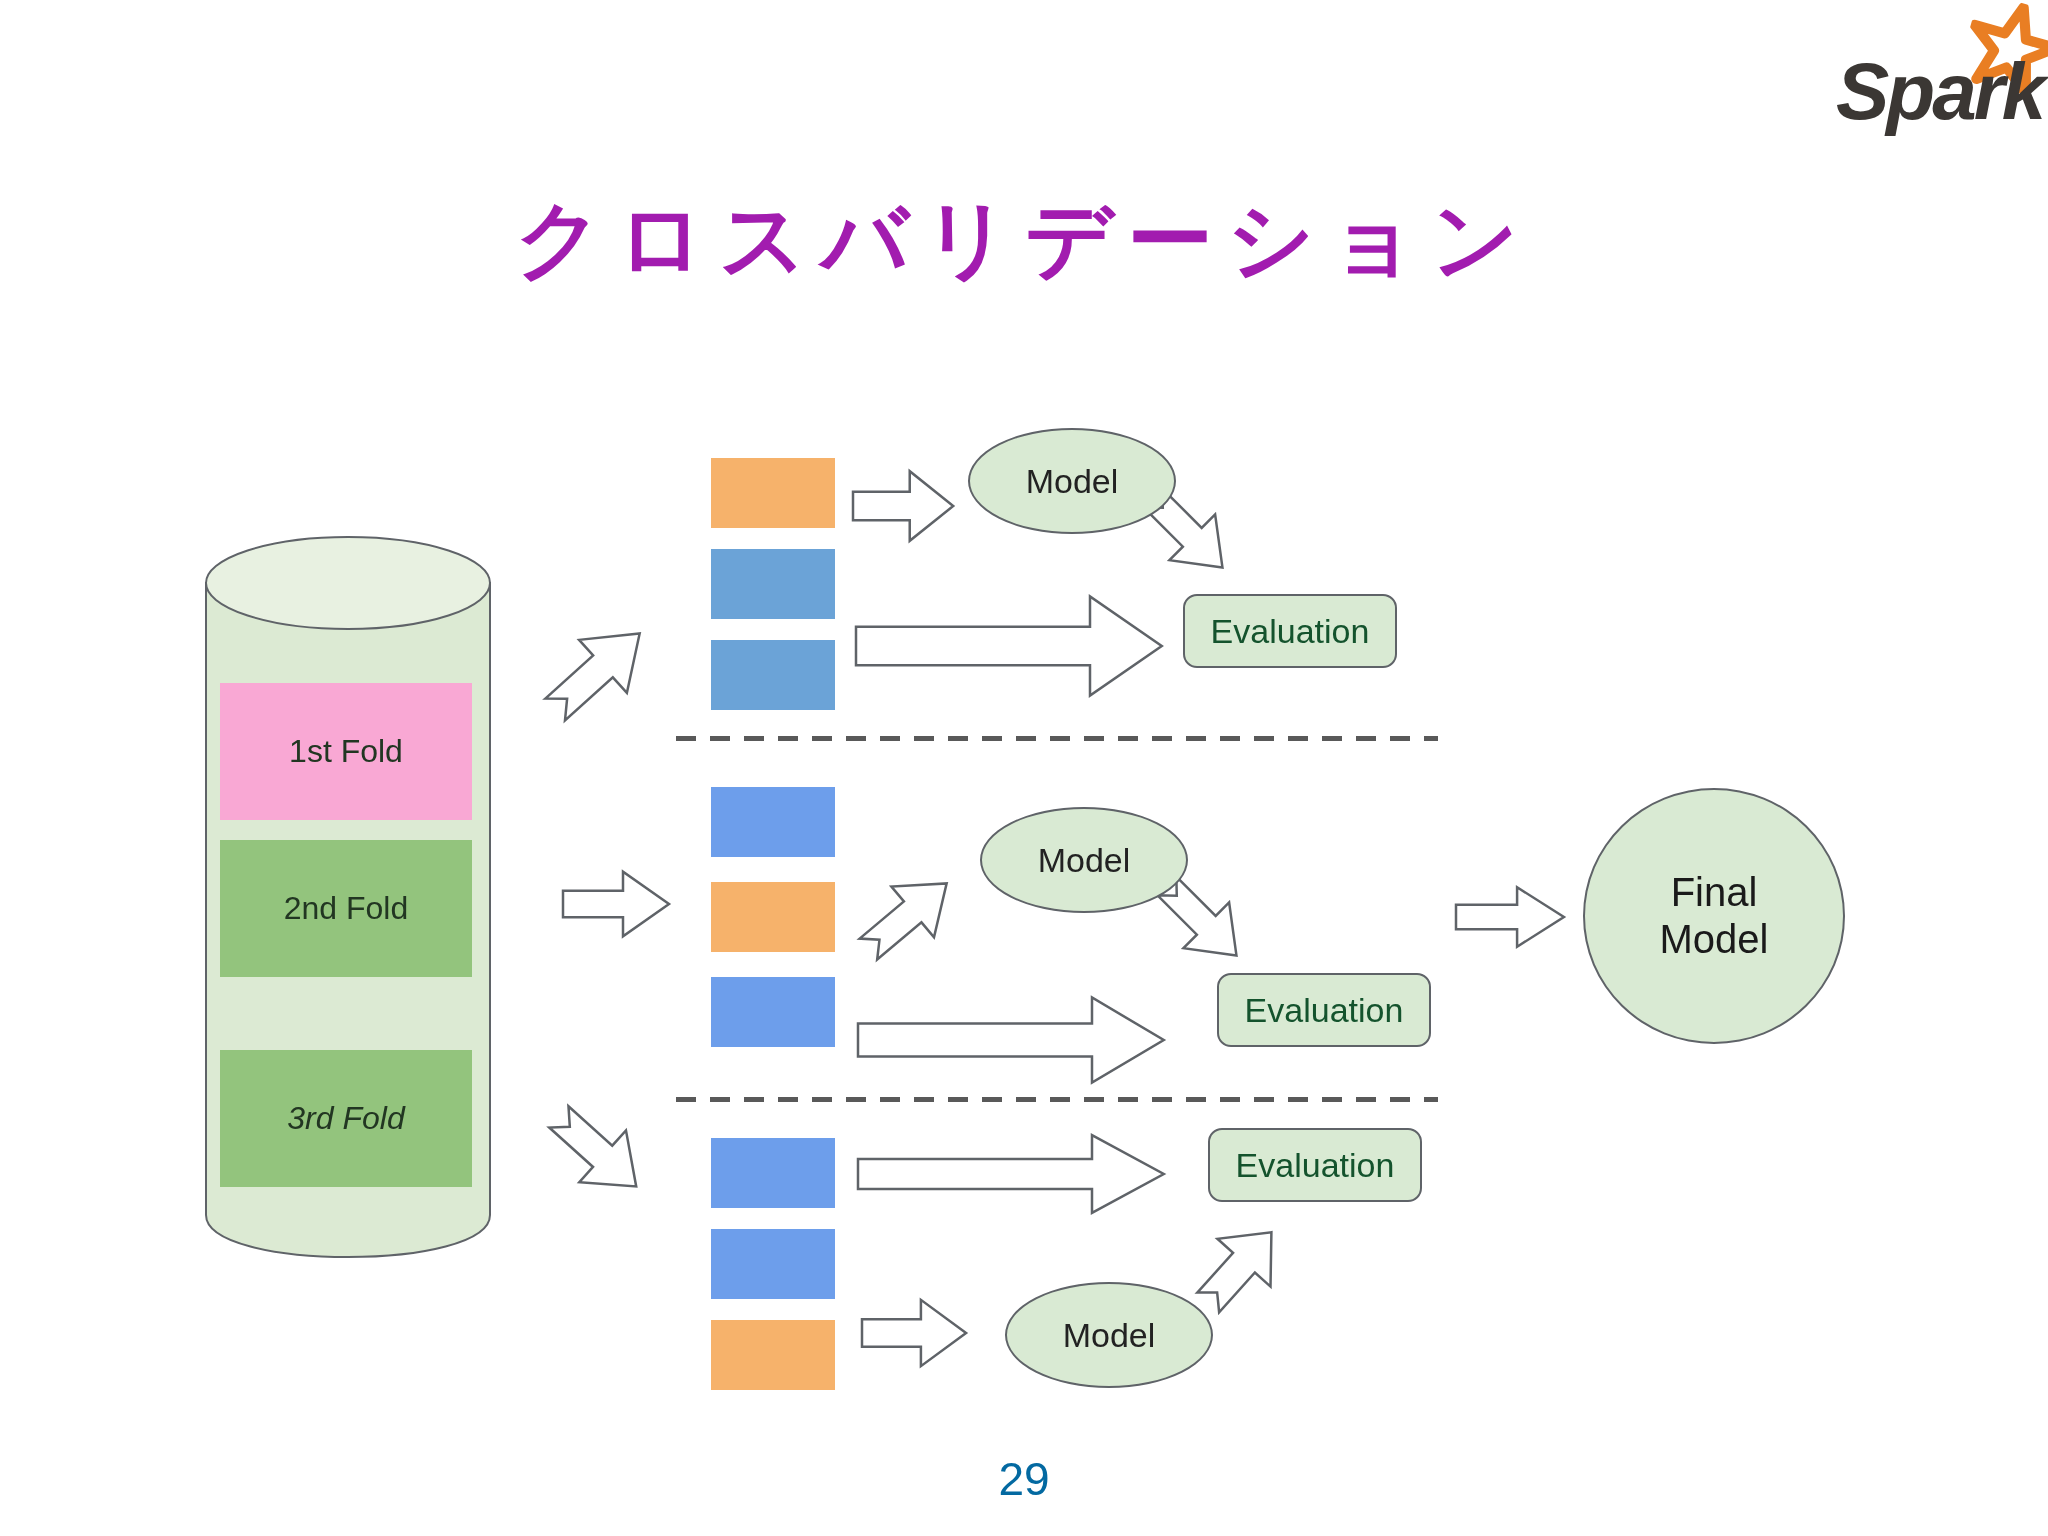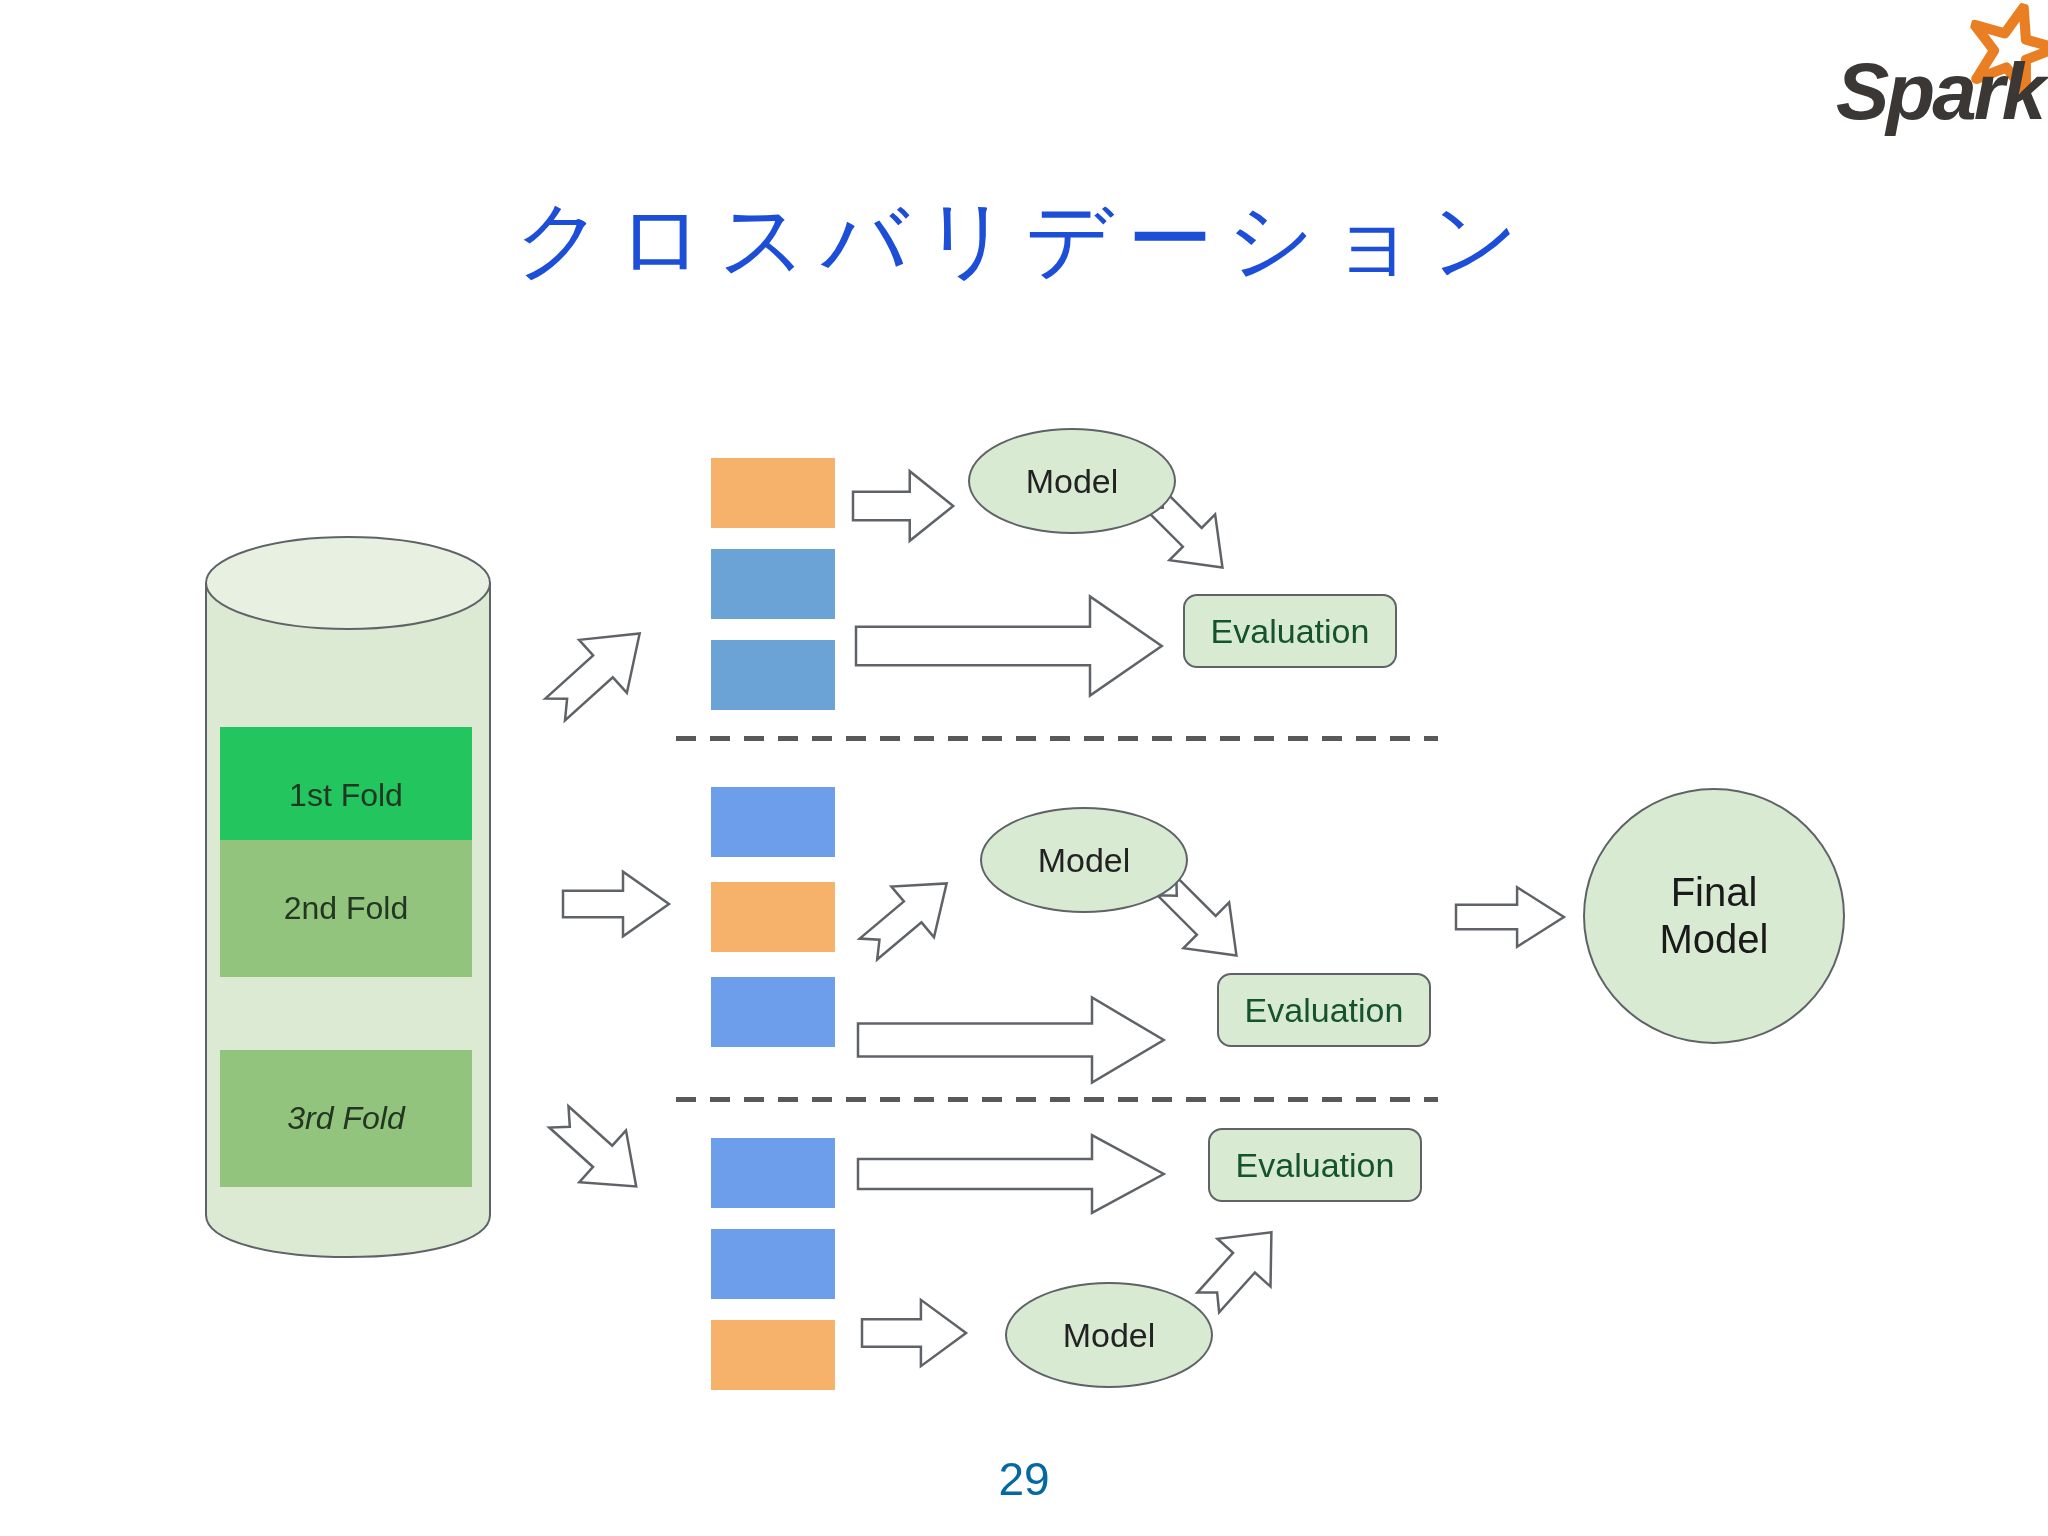--- a/index.html
+++ b/index.html
@@ -3,21 +3,21 @@
 <meta charset="utf-8">
 <style>
   html,body{margin:0;padding:0;background:#ffffff;}
   .slide{
     position:relative;width:2048px;height:1536px;background:#ffffff;overflow:hidden;
     font-family:"Liberation Sans",sans-serif;color:#1c1c1c;
   }
   
   .title{
     position:absolute;left:0;top:182px;width:2048px;text-align:center;
-    font-size:86px;font-weight:400;letter-spacing:14px;color:#1d4ed8;white-space:nowrap;
+    font-size:86px;font-weight:700;letter-spacing:14px;color:#a21caf;white-space:nowrap;
   }
   .page-number{
     position:absolute;left:0;top:1452px;width:2048px;text-align:center;
     font-size:46px;color:#0369a1;
   }
   
   .logo{position:absolute;left:1836px;top:6px;width:212px;height:134px;}
   .logo-text{
     position:absolute;left:0;bottom:2px;font-size:80px;font-weight:700;font-style:italic;
     letter-spacing:-3px;color:var(--logo_dark);
@@ -76,21 +76,21 @@
     </svg>
     <div class="logo-text">Spark</div>
   </div>
 
   <div class="title">クロスバリデーション</div>
 
   <svg class="cylinder-svg" viewBox="0 0 290 734">
     <path d="M3 52 L3 684 C3 740 287 740 287 684 L287 52 Z" style="fill:var(--cylinder_body);stroke:var(--outline_gray);stroke-width:2;"></path>
     <ellipse cx="145" cy="52" rx="142" ry="46" style="fill:var(--cylinder_top);stroke:var(--outline_gray);stroke-width:2;"></ellipse>
   </svg>
-  <div class="fold fold1" style="background: #22c55e; margin-top: 44px;">1st Fold</div>
+  <div class="fold fold1" style="background: #f9a8d4;">1st Fold</div>
   <div class="fold fold2" style="background: rgb(147, 196, 125);">2nd Fold</div>
   <div class="fold fold3" style="background: rgb(147, 196, 125);">3rd Fold</div>
 
   <div class="block" style="top: 458px; background: rgb(246, 178, 107);"></div>
   <div class="block" style="top: 549px; background: rgb(107, 163, 215);"></div>
   <div class="block" style="top: 640px; background: rgb(107, 163, 215);"></div>
 
   <div class="block" style="top: 787px; background: rgb(109, 158, 235);"></div>
   <div class="block" style="top: 882px; background: rgb(246, 178, 107);"></div>
   <div class="block" style="top: 977px; background: rgb(109, 158, 235);"></div>

